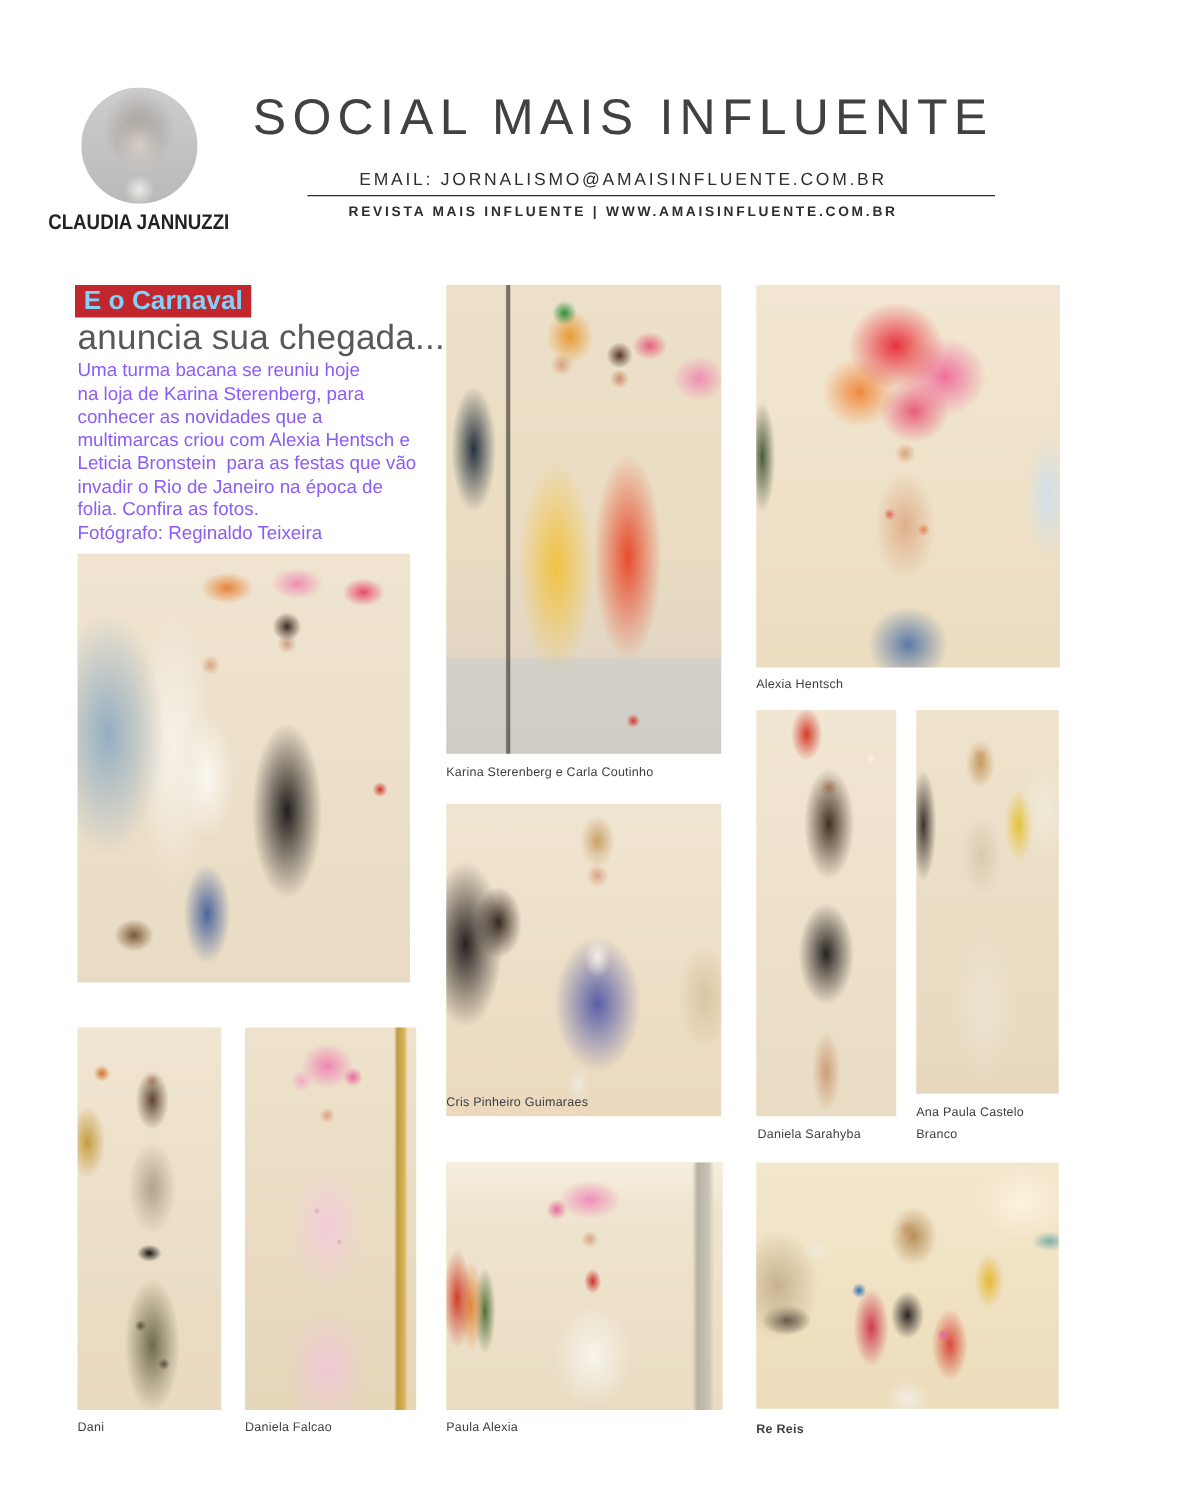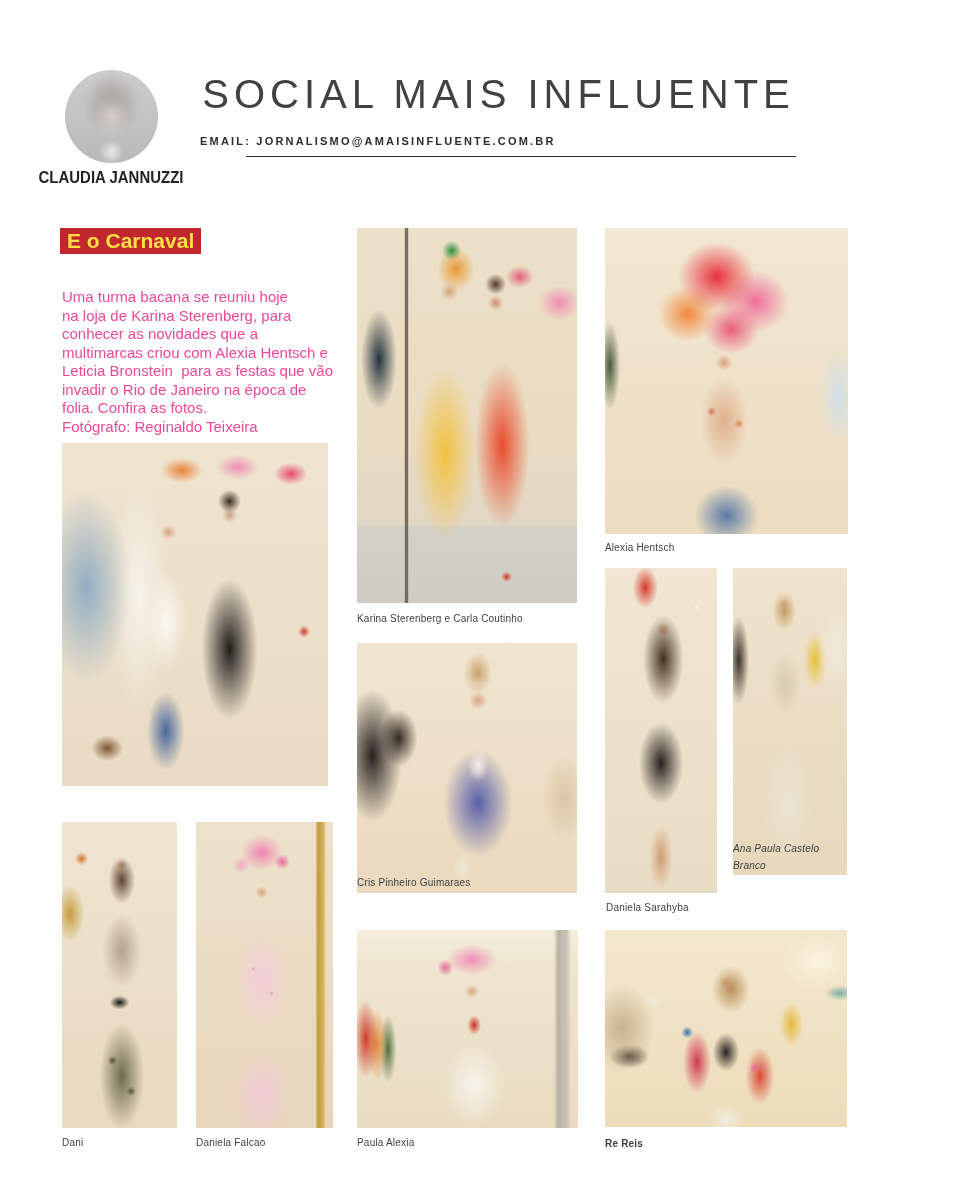--- a/index.html
+++ b/index.html
@@ -11,34 +11,34 @@
     background:
       radial-gradient(circle 17px at 50% 88%, #eceae7 0%, rgba(236,234,231,0) 72%),
       radial-gradient(ellipse 26px 32px at 50% 50%, #d6cec7 0%, rgba(214,206,199,0) 72%),
       radial-gradient(ellipse 40px 44px at 50% 36%, #a39d97 0%, rgba(163,157,151,0) 72%),
       linear-gradient(180deg,#cdcdcd 0%,#b9b9b9 100%);}
   .author-name{position:absolute;left:0px;top:168px;width:222px;text-align:center;
     font-size:17px;font-weight:bold;color:#222222;letter-spacing:0px;
     transform:scaleX(0.88);transform-origin:50% 50%;}
   .main-title{position:absolute;left:200px;top:72px;width:597px;text-align:center;
     font-size:40px;font-weight:400;color:#414042;letter-spacing:5px;white-space:nowrap;}
-  .email-line{position:absolute;left:200px;top:135px;width:597px;text-align:left;
-    font-size:11px;font-weight:bold;color:#2d2d2d;letter-spacing:2.2px;white-space:nowrap;}
+  .email-line{position:absolute;left:200px;top:135px;width:597px;text-align:center;
+    font-size:14px;font-weight:normal;color:#2d2d2d;letter-spacing:2.2px;white-space:nowrap;}
   .header-rule{position:absolute;left:246px;top:156px;width:550px;height:0;
     border-top:1.6px solid #2d2d2d;}
   .revista-line{position:absolute;left:200px;top:164px;width:597px;text-align:center;
     font-size:11px;font-weight:bold;color:#2d2d2d;letter-spacing:2.2px;white-space:nowrap;}
 
   
   .headline-badge{position:absolute;left:60px;top:228px;height:26px;padding:0 7px;
-    display:flex;align-items:center;font-size:21px;font-weight:bold;color:#fde047;}
+    display:flex;align-items:center;font-size:21px;font-weight:bold;color:#7dd3fc;}
   .headline-rest{position:absolute;left:62px;top:254px;width:320px;
     font-size:28px;color:#58585b;letter-spacing:0.2px;}
   .article-body{position:absolute;left:62px;top:288px;width:330px;
-    font-size:15px;line-height:18.5px;color:#ec4899;white-space:pre-wrap;}
+    font-size:15px;line-height:18.5px;color:#8b5cf6;white-space:pre-wrap;}
 
   
   .photo{position:absolute;background-color:#ead9bd;}
   .caption{position:absolute;font-size:10px;color:#3f3f41;letter-spacing:0.2px;line-height:17px;}
 
   .p-karina{left:357px;top:228px;width:220px;height:375px;
     background:
       radial-gradient(circle 14px at 43% 6%, #2e8f3e 0%, rgba(46,143,62,0) 70%),
       radial-gradient(ellipse 26px 30px at 45% 11%, #e89a35 0%, rgba(232,154,53,0) 72%),
       radial-gradient(ellipse 30px 26px at 92% 20%, #ef8fb2 0%, rgba(239,143,178,0) 70%),
@@ -168,38 +168,40 @@
       radial-gradient(ellipse 20px 40px at 64% 74%, #d84a38 0%, rgba(216,74,56,0) 72%),
       radial-gradient(ellipse 16px 30px at 77% 48%, #e5b93a 0%, rgba(229,185,58,0) 74%),
       radial-gradient(ellipse 24px 20px at 50% 96%, #f2ede2 0%, rgba(242,237,226,0) 76%),
       linear-gradient(180deg,#f3e7cd 0%,#ecdcba 100%);}
 
   .cap-karina{left:357px;top:610px;width:230px;}
   .cap-alexia{left:605px;top:539px;width:240px;}
   .cap-anabeatriz{left:62px;top:790px;width:270px;}
   .cap-cris{left:357px;top:874px;width:230px;}
   .cap-daniella{left:606px;top:899px;width:120px;}
-  .cap-anapaula{left:733px;top:840px;width:116px;font-style:italic;}
+  .cap-anapaula{left:733px;top:882px;width:116px;}
   .cap-dani{left:62px;top:1134px;width:120px;}
   .cap-danielafalcao{left:196px;top:1134px;width:140px;}
   .cap-paulamerlo{left:357px;top:1134px;width:220px;}
   .cap-rereis{left:605px;top:1135px;width:240px;font-weight:bold;}
 </style>
 </head>
 <body>
 
 <div id="page">
 
   <div class="avatar"></div>
   <div class="author-name">CLAUDIA JANNUZZI</div>
   <div class="main-title">SOCIAL MAIS INFLUENTE</div>
   <div class="email-line">EMAIL: JORNALISMO@AMAISINFLUENTE.COM.BR</div>
   <div class="header-rule"></div>
+  <div class="revista-line">REVISTA MAIS INFLUENTE | WWW.AMAISINFLUENTE.COM.BR</div>
 
   <div class="headline-badge" style="background:#c1272d;">E o Carnaval</div>
+  <div class="headline-rest">anuncia sua chegada...</div>
   <div class="article-body">Uma turma bacana se reuniu hoje
 na loja de Karina Sterenberg, para
 conhecer as novidades que a
 multimarcas criou com Alexia Hentsch e
 Leticia Bronstein  para as festas que vão
 invadir o Rio de Janeiro na época de
 folia. Confira as fotos.
 Fotógrafo: Reginaldo Teixeira</div>
 
   <div class="photo p-karina"></div>

